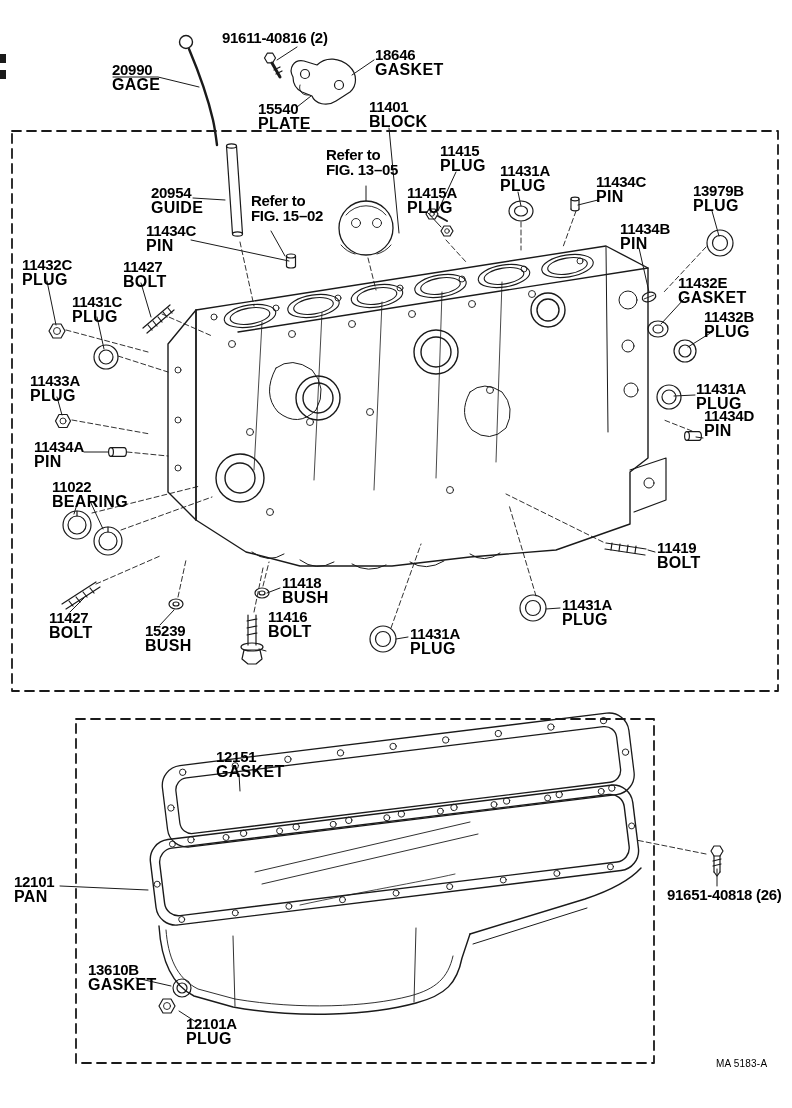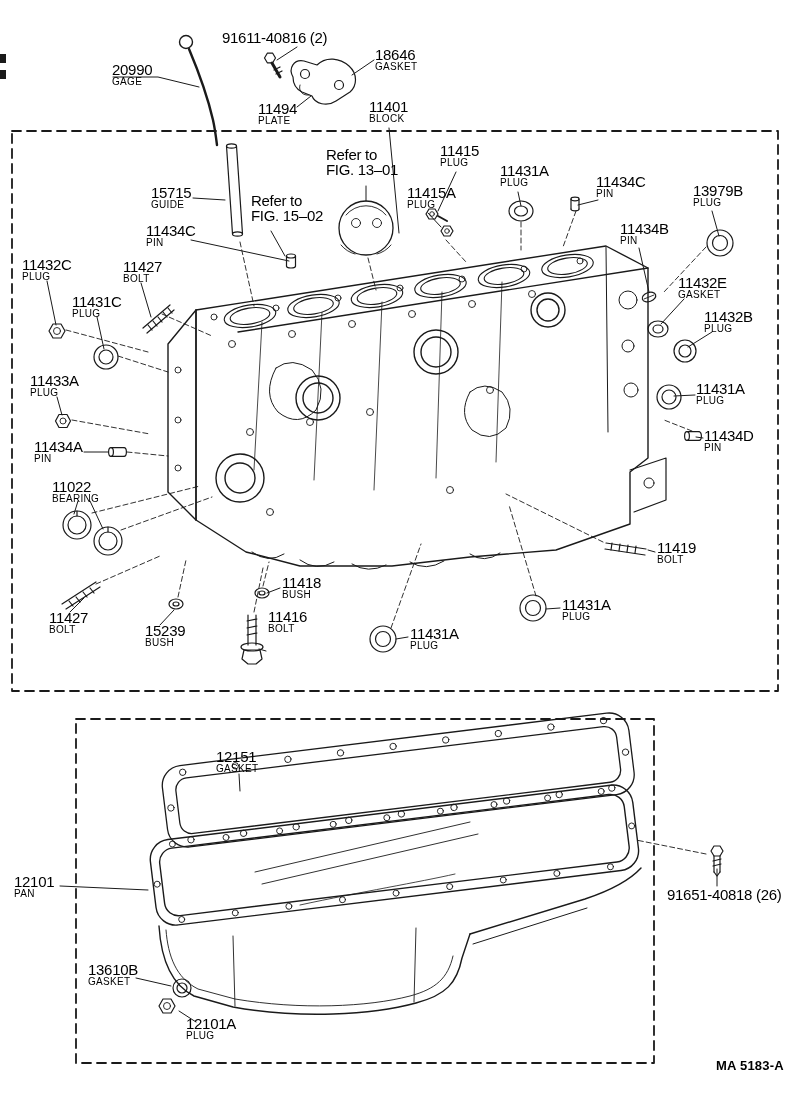--- a/index.html
+++ b/index.html
@@ -1,23 +1,23 @@
 <!DOCTYPE html>
 <html><head>
 <meta charset="utf-8">
 <style>
   *{margin:0;padding:0;box-sizing:border-box}
   html,body{background:#fff}
   #page{position:relative;width:792px;height:1108px;background:#fff;overflow:hidden;
         font-family:"Liberation Sans",sans-serif;color:#000}
   #art{position:absolute;left:0;top:0}
-  .lbl{position:absolute;font-weight:400;line-height:1.03;white-space:nowrap}
+  .lbl{position:absolute;font-weight:700;line-height:1.03;white-space:nowrap}
   .lbl .part{display:block;font-size:15px;letter-spacing:-0.3px}
-  .lbl .sub{display:block;font-size:10px;letter-spacing:0.3px}
-  .footer-code{position:absolute;font-size:13px;font-weight:700;letter-spacing:0.2px}
+  .lbl .sub{display:block;font-size:16px;letter-spacing:0.3px}
+  .footer-code{position:absolute;font-size:10px;font-weight:400;letter-spacing:0.2px}
 </style>
 </head>
 <body>
 <div id="page">
 
 <svg id="art" width="792" height="1108" viewBox="0 0 792 1108">
 <g fill="none" stroke="#1a1a1a" stroke-linecap="round" stroke-linejoin="round">
 
   <g fill="#1a1a1a" stroke="none">
     <rect x="0" y="54" width="6" height="9"></rect>
@@ -414,32 +414,32 @@
   <span class="part">20990</span>
   <span class="sub">GAGE</span>
 </div>
 
 <div class="lbl" style="left:375px;top:47px">
   <span class="part">18646</span>
   <span class="sub">GASKET</span>
 </div>
 
 <div class="lbl" style="left:258px;top:101px">
-  <span class="part">11494</span>
+  <span class="part">15540</span>
   <span class="sub">PLATE</span>
 </div>
 
 <div class="lbl" style="left:369px;top:99px">
   <span class="part">11401</span>
   <span class="sub">BLOCK</span>
 </div>
 
 <div class="lbl" style="left:326px;top:147px">
   <span class="part">Refer to</span>
-  <span class="part">FIG. 13–01</span>
+  <span class="part">FIG. 13–05</span>
 </div>
 
 <div class="lbl" style="left:440px;top:143px">
   <span class="part">11415</span>
   <span class="sub">PLUG</span>
 </div>
 
 <div class="lbl" style="left:500px;top:163px">
   <span class="part">11431A</span>
   <span class="sub">PLUG</span>
@@ -449,21 +449,21 @@
   <span class="part">11434C</span>
   <span class="sub">PIN</span>
 </div>
 
 <div class="lbl" style="left:693px;top:183px">
   <span class="part">13979B</span>
   <span class="sub">PLUG</span>
 </div>
 
 <div class="lbl" style="left:151px;top:185px">
-  <span class="part">15715</span>
+  <span class="part">20954</span>
   <span class="sub">GUIDE</span>
 </div>
 
 <div class="lbl" style="left:407px;top:185px">
   <span class="part">11415A</span>
   <span class="sub">PLUG</span>
 </div>
 
 <div class="lbl" style="left:251px;top:193px">
   <span class="part">Refer to</span>
@@ -513,21 +513,21 @@
 <div class="lbl" style="left:696px;top:381px">
   <span class="part">11431A</span>
   <span class="sub">PLUG</span>
 </div>
 
 <div class="lbl" style="left:34px;top:439px">
   <span class="part">11434A</span>
   <span class="sub">PIN</span>
 </div>
 
-<div class="lbl" style="left:704px;top:428px">
+<div class="lbl" style="left:704px;top:408px">
   <span class="part">11434D</span>
   <span class="sub">PIN</span>
 </div>
 
 <div class="lbl" style="left:52px;top:479px">
   <span class="part">11022</span>
   <span class="sub">BEARING</span>
 </div>
 
 <div class="lbl" style="left:657px;top:540px">

